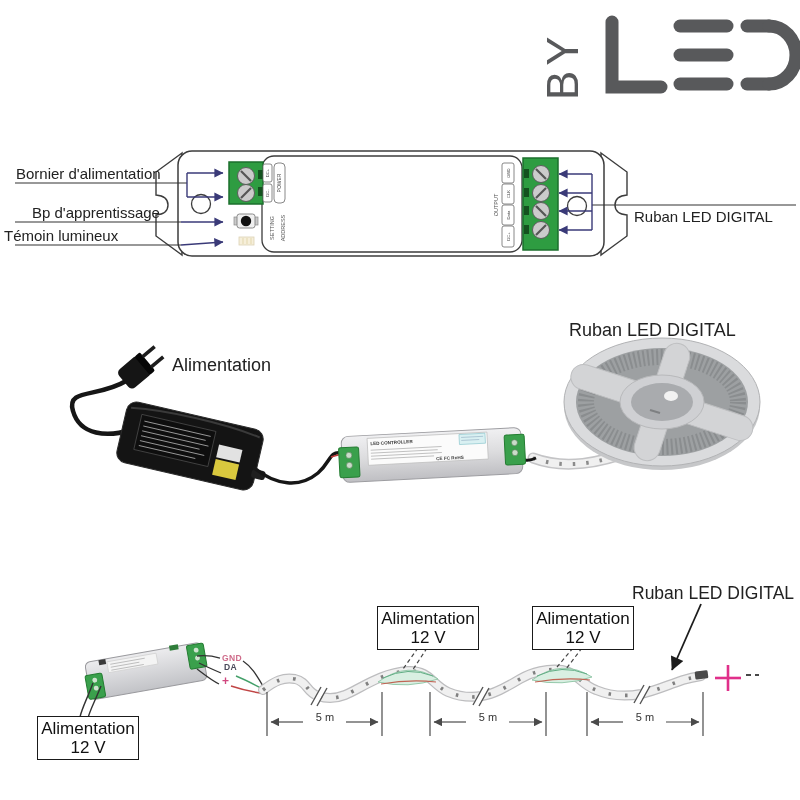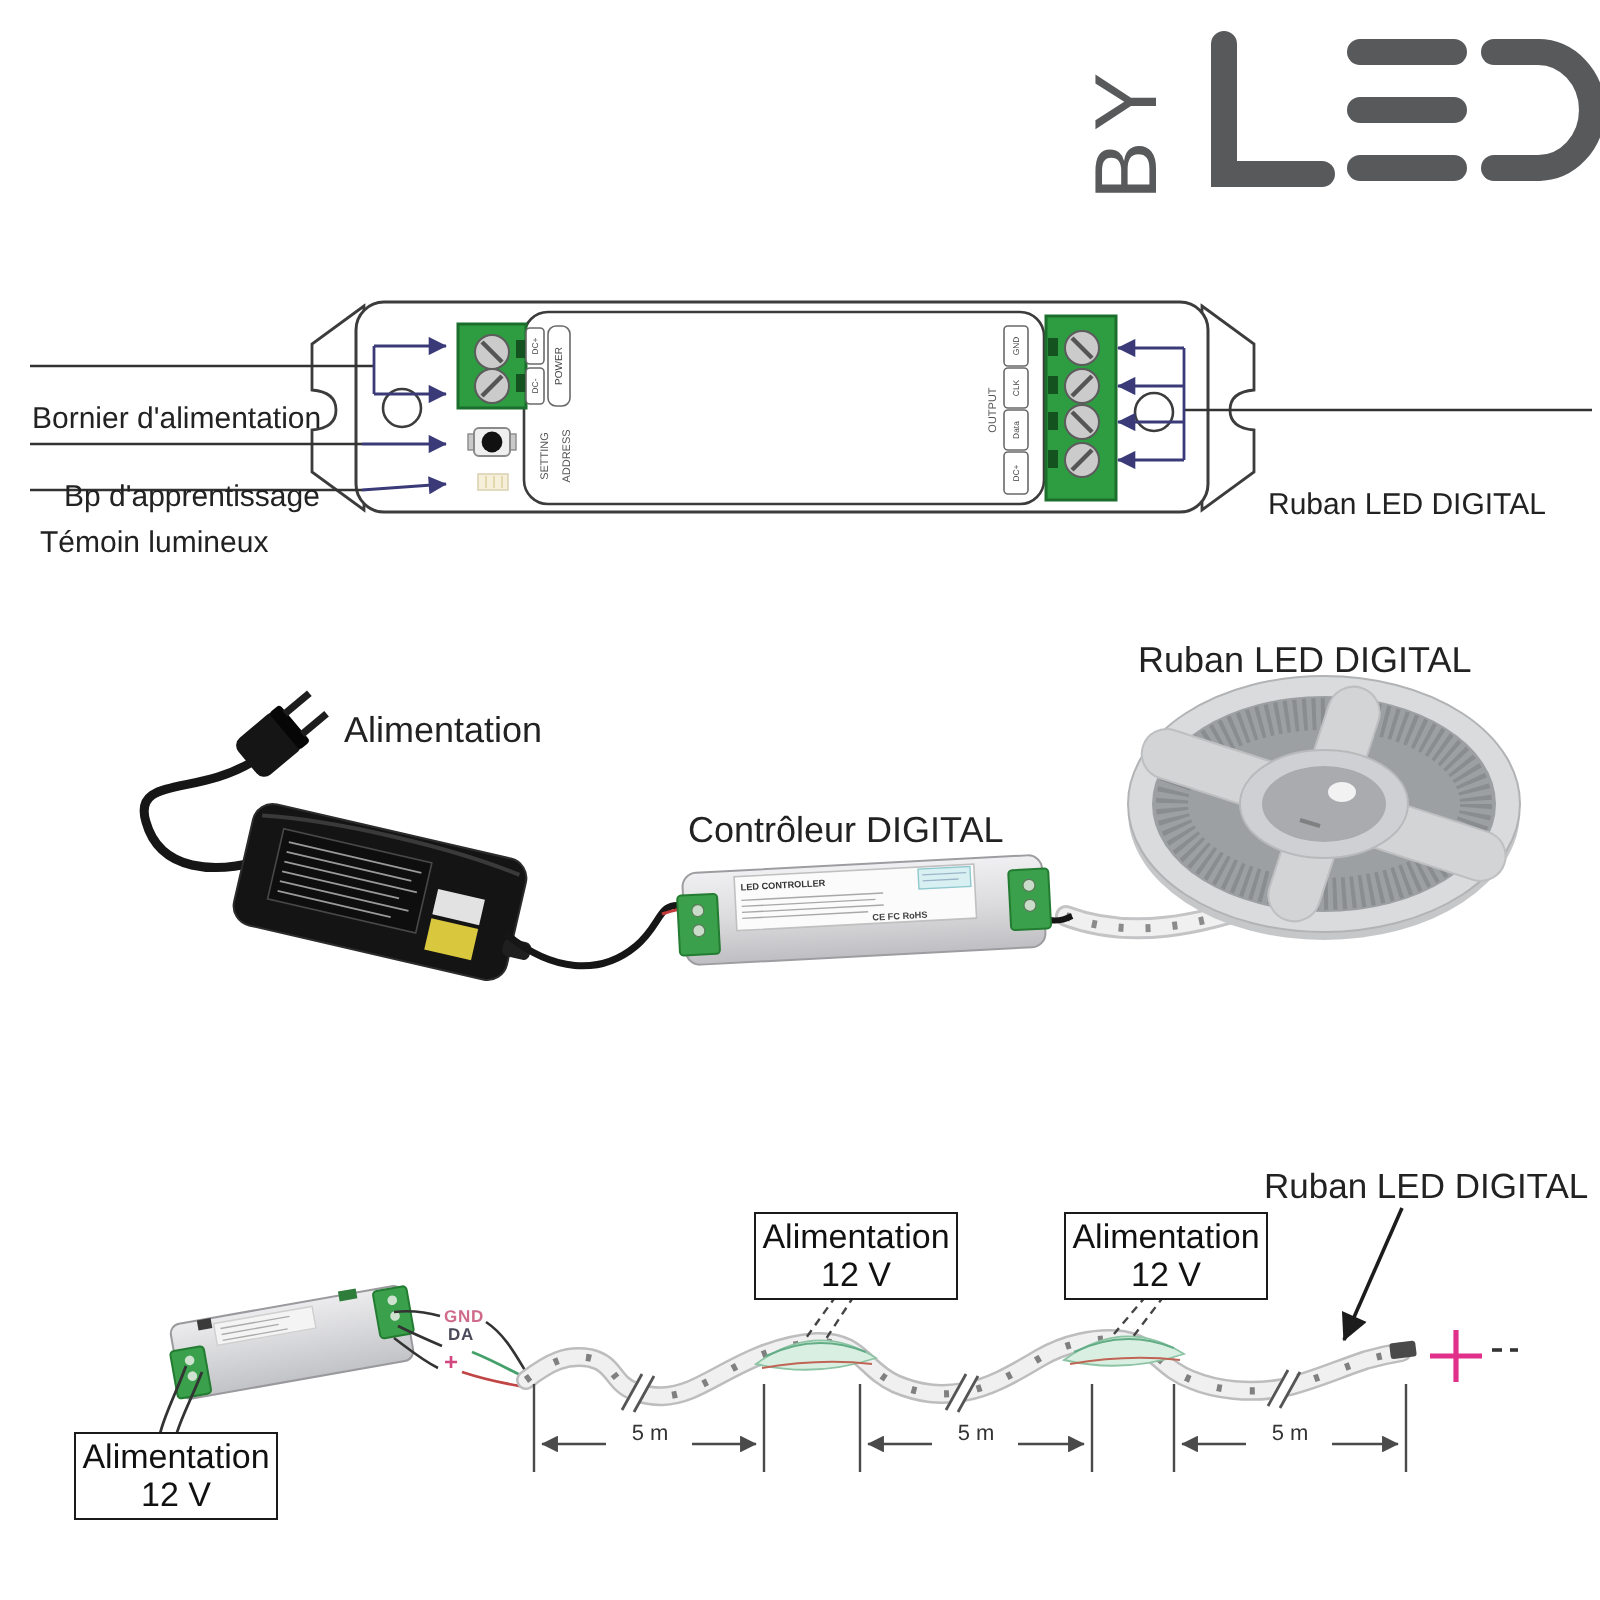--- a/index.html
+++ b/index.html
@@ -1,20 +1,20 @@
 <!DOCTYPE html>
 <html><head>
 <meta charset="utf-8">
 <style>
   html,body{margin:0;padding:0;background:#fff;}
   #stage{position:relative;width:800px;height:800px;background:#ffffff;overflow:hidden;
          font-family:"Liberation Sans",sans-serif;}
   svg{position:absolute;left:0;top:0;}
   .lbl{position:absolute;color:#222;white-space:nowrap;font-family:"Liberation Sans",sans-serif;}
-  .callout{font-size:15px;margin-top:36px;}
+  .callout{font-size:15px;}
   .midlbl{font-size:18px;}
   .botlbl{font-size:17.5px;}
   .dim{font-size:11px;color:#333;}
   .wirelbl{font-size:8.5px;font-weight:bold;letter-spacing:.4px;}
   .psu-box{position:absolute;width:100px;height:42px;border:1.6px solid #1a1a1a;background:#fff;
            display:flex;flex-direction:column;align-items:center;justify-content:center;
            font-size:17px;line-height:1.12;color:#111;text-align:center;}
 </style>
 </head>
 <body>
@@ -325,25 +325,24 @@
         <line x1="623" y1="722" x2="591" y2="722" marker-end="url(#ah-dim)"></line>
         <line x1="666" y1="722" x2="699" y2="722" marker-end="url(#ah-dim)"></line>
       </g>
 
       <line x1="701" y1="604" x2="672" y2="670" stroke="#1c1c1c" stroke-width="1.8" marker-end="url(#ah-black)"></line>
     </g>
   </svg>
 
   <div class="lbl callout" style="left:16px;top:165px;">Bornier d'alimentation</div>
   <div class="lbl callout" style="left:32px;top:204px;">Bp d'apprentissage</div>
-  <div class="lbl callout" style="left:20px;top:227px;">Témoin lumineux</div>
+  <div class="lbl callout" style="left:4px;top:227px;">Témoin lumineux</div>
   <div class="lbl callout" style="left:634px;top:208px;">Ruban LED DIGITAL</div>
 
   <div class="lbl midlbl" style="left:172px;top:355px;">Alimentation</div>
-  <div class="lbl midlbl" style="left:344px;top:405px;">Contrôleur DIGITAL</div>
   <div class="lbl midlbl" style="left:569px;top:320px;">Ruban LED DIGITAL</div>
 
   <div class="lbl botlbl" style="left:632px;top:583px;">Ruban LED DIGITAL</div>
 
   <div class="psu-box" style="left:37px;top:716px;">
     <span>Alimentation</span>
     <span>12 V</span>
   </div>
   <div class="psu-box" style="left:377px;top:606px;">
     <span>Alimentation</span>

